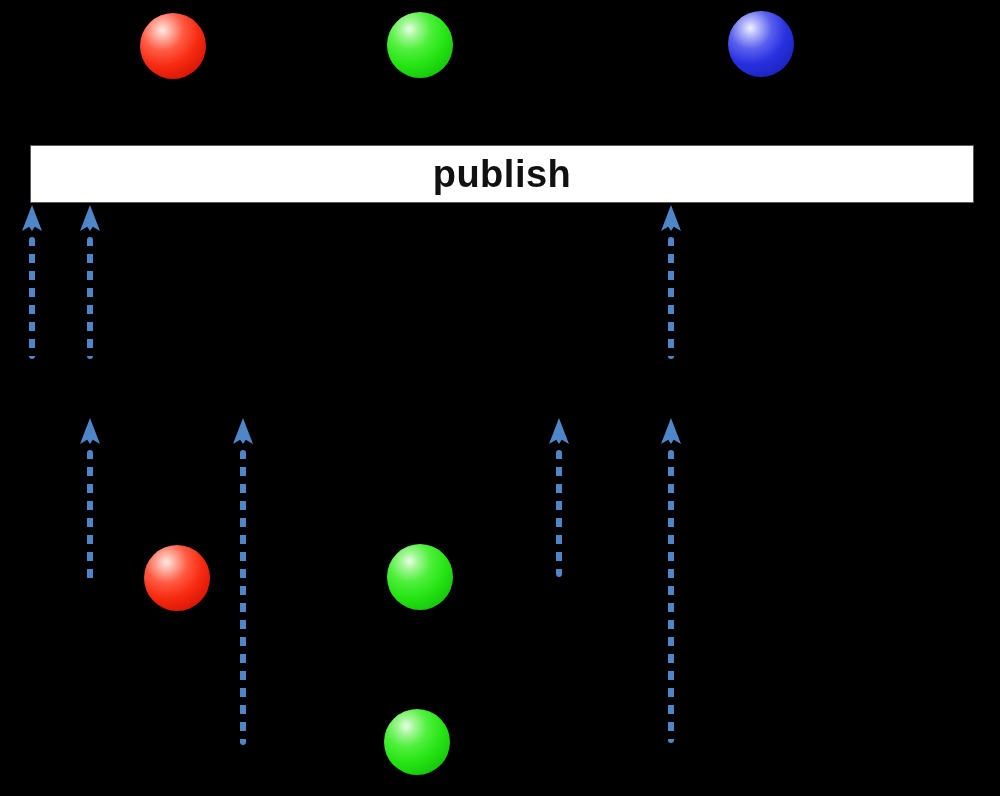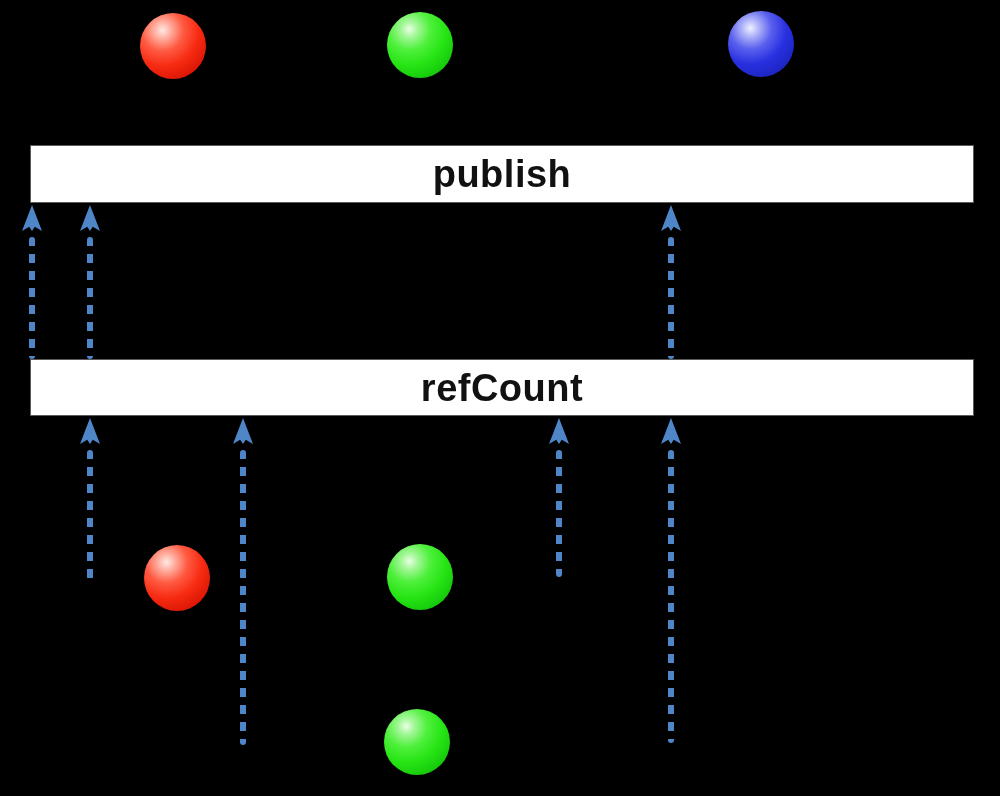--- a/index.html
+++ b/index.html
@@ -98,23 +98,20 @@
   </div>
   <div class="arrow" style="left: 80px; top: 205px; height: 154px;">
     <div class="arrow-head"></div>
     <div class="arrow-line"></div>
   </div>
   <div class="arrow" style="left: 661px; top: 205px; height: 154px;">
     <div class="arrow-head"></div>
     <div class="arrow-line"></div>
   </div>
 
-  <div class="op-bar" style="left: 30px; top: 359px; width: 944px; height: 57px;">
-    <span class="op-label">refCount</span>
-  </div>
 
   <div class="arrow" style="left: 80px; top: 418px; height: 162px;">
     <div class="arrow-head"></div>
     <div class="arrow-line"></div>
   </div>
   <div class="arrow" style="left: 233px; top: 418px; height: 327px;">
     <div class="arrow-head"></div>
     <div class="arrow-line"></div>
   </div>
   <div class="arrow" style="left: 549px; top: 418px; height: 159px;">

